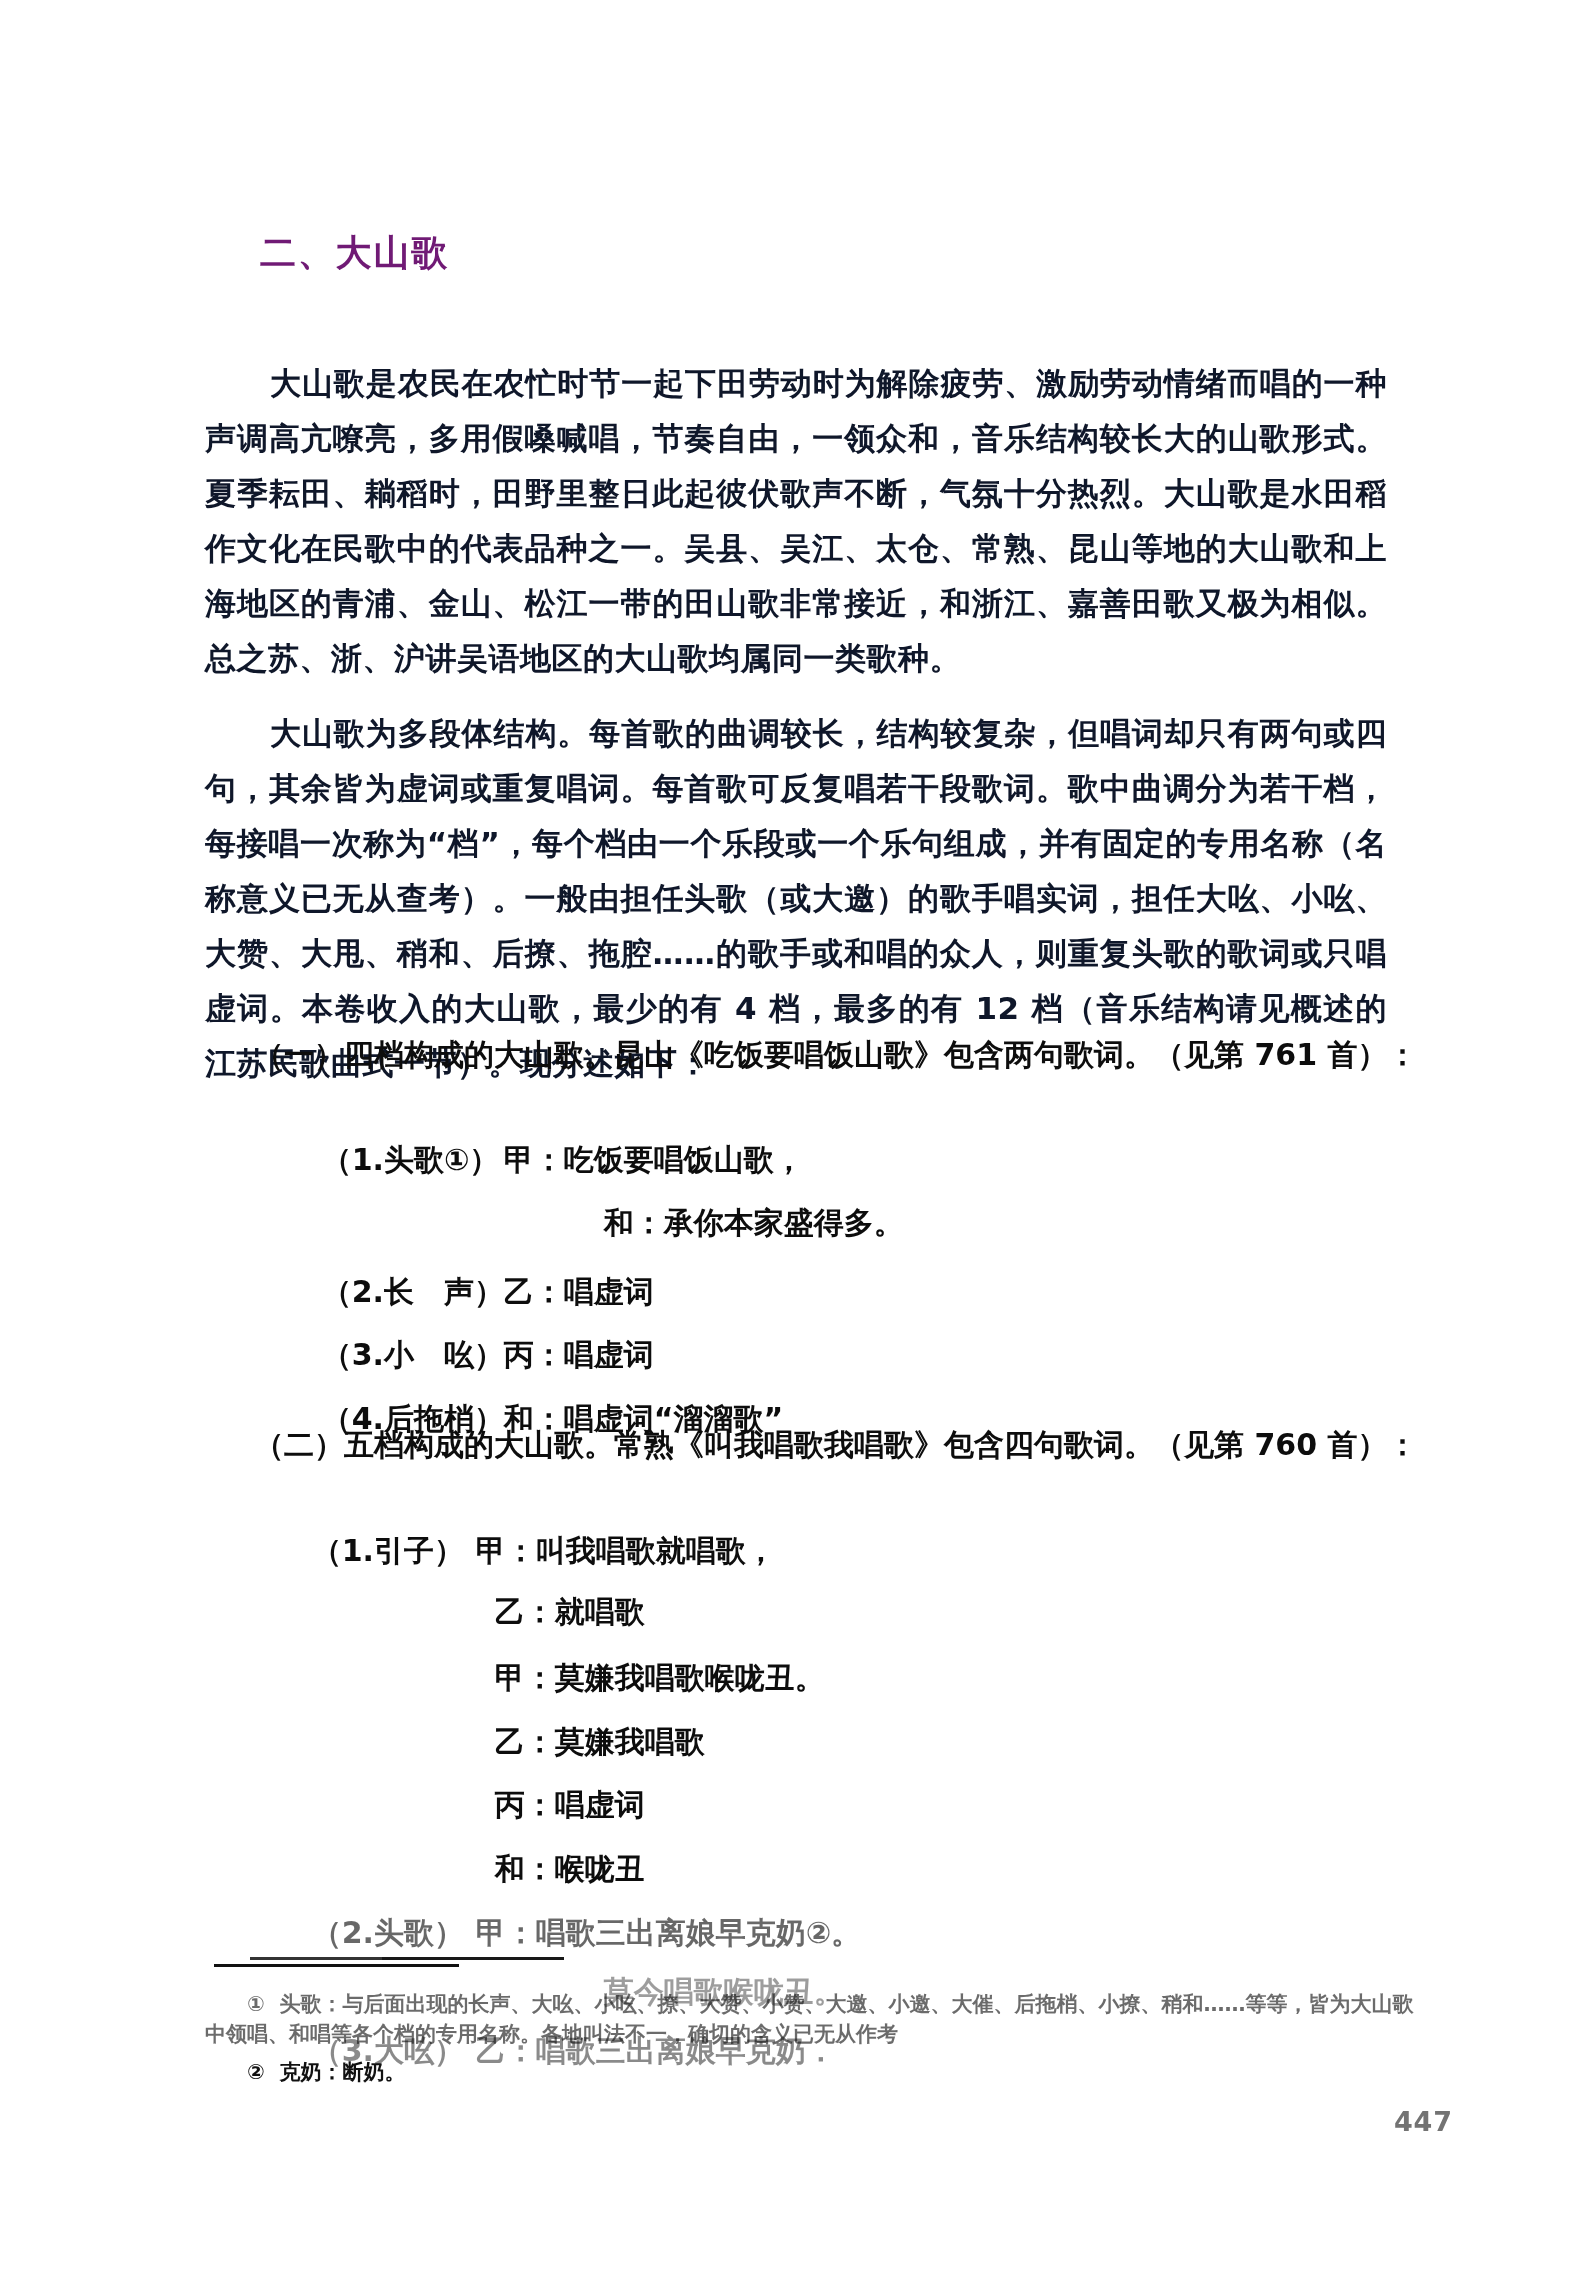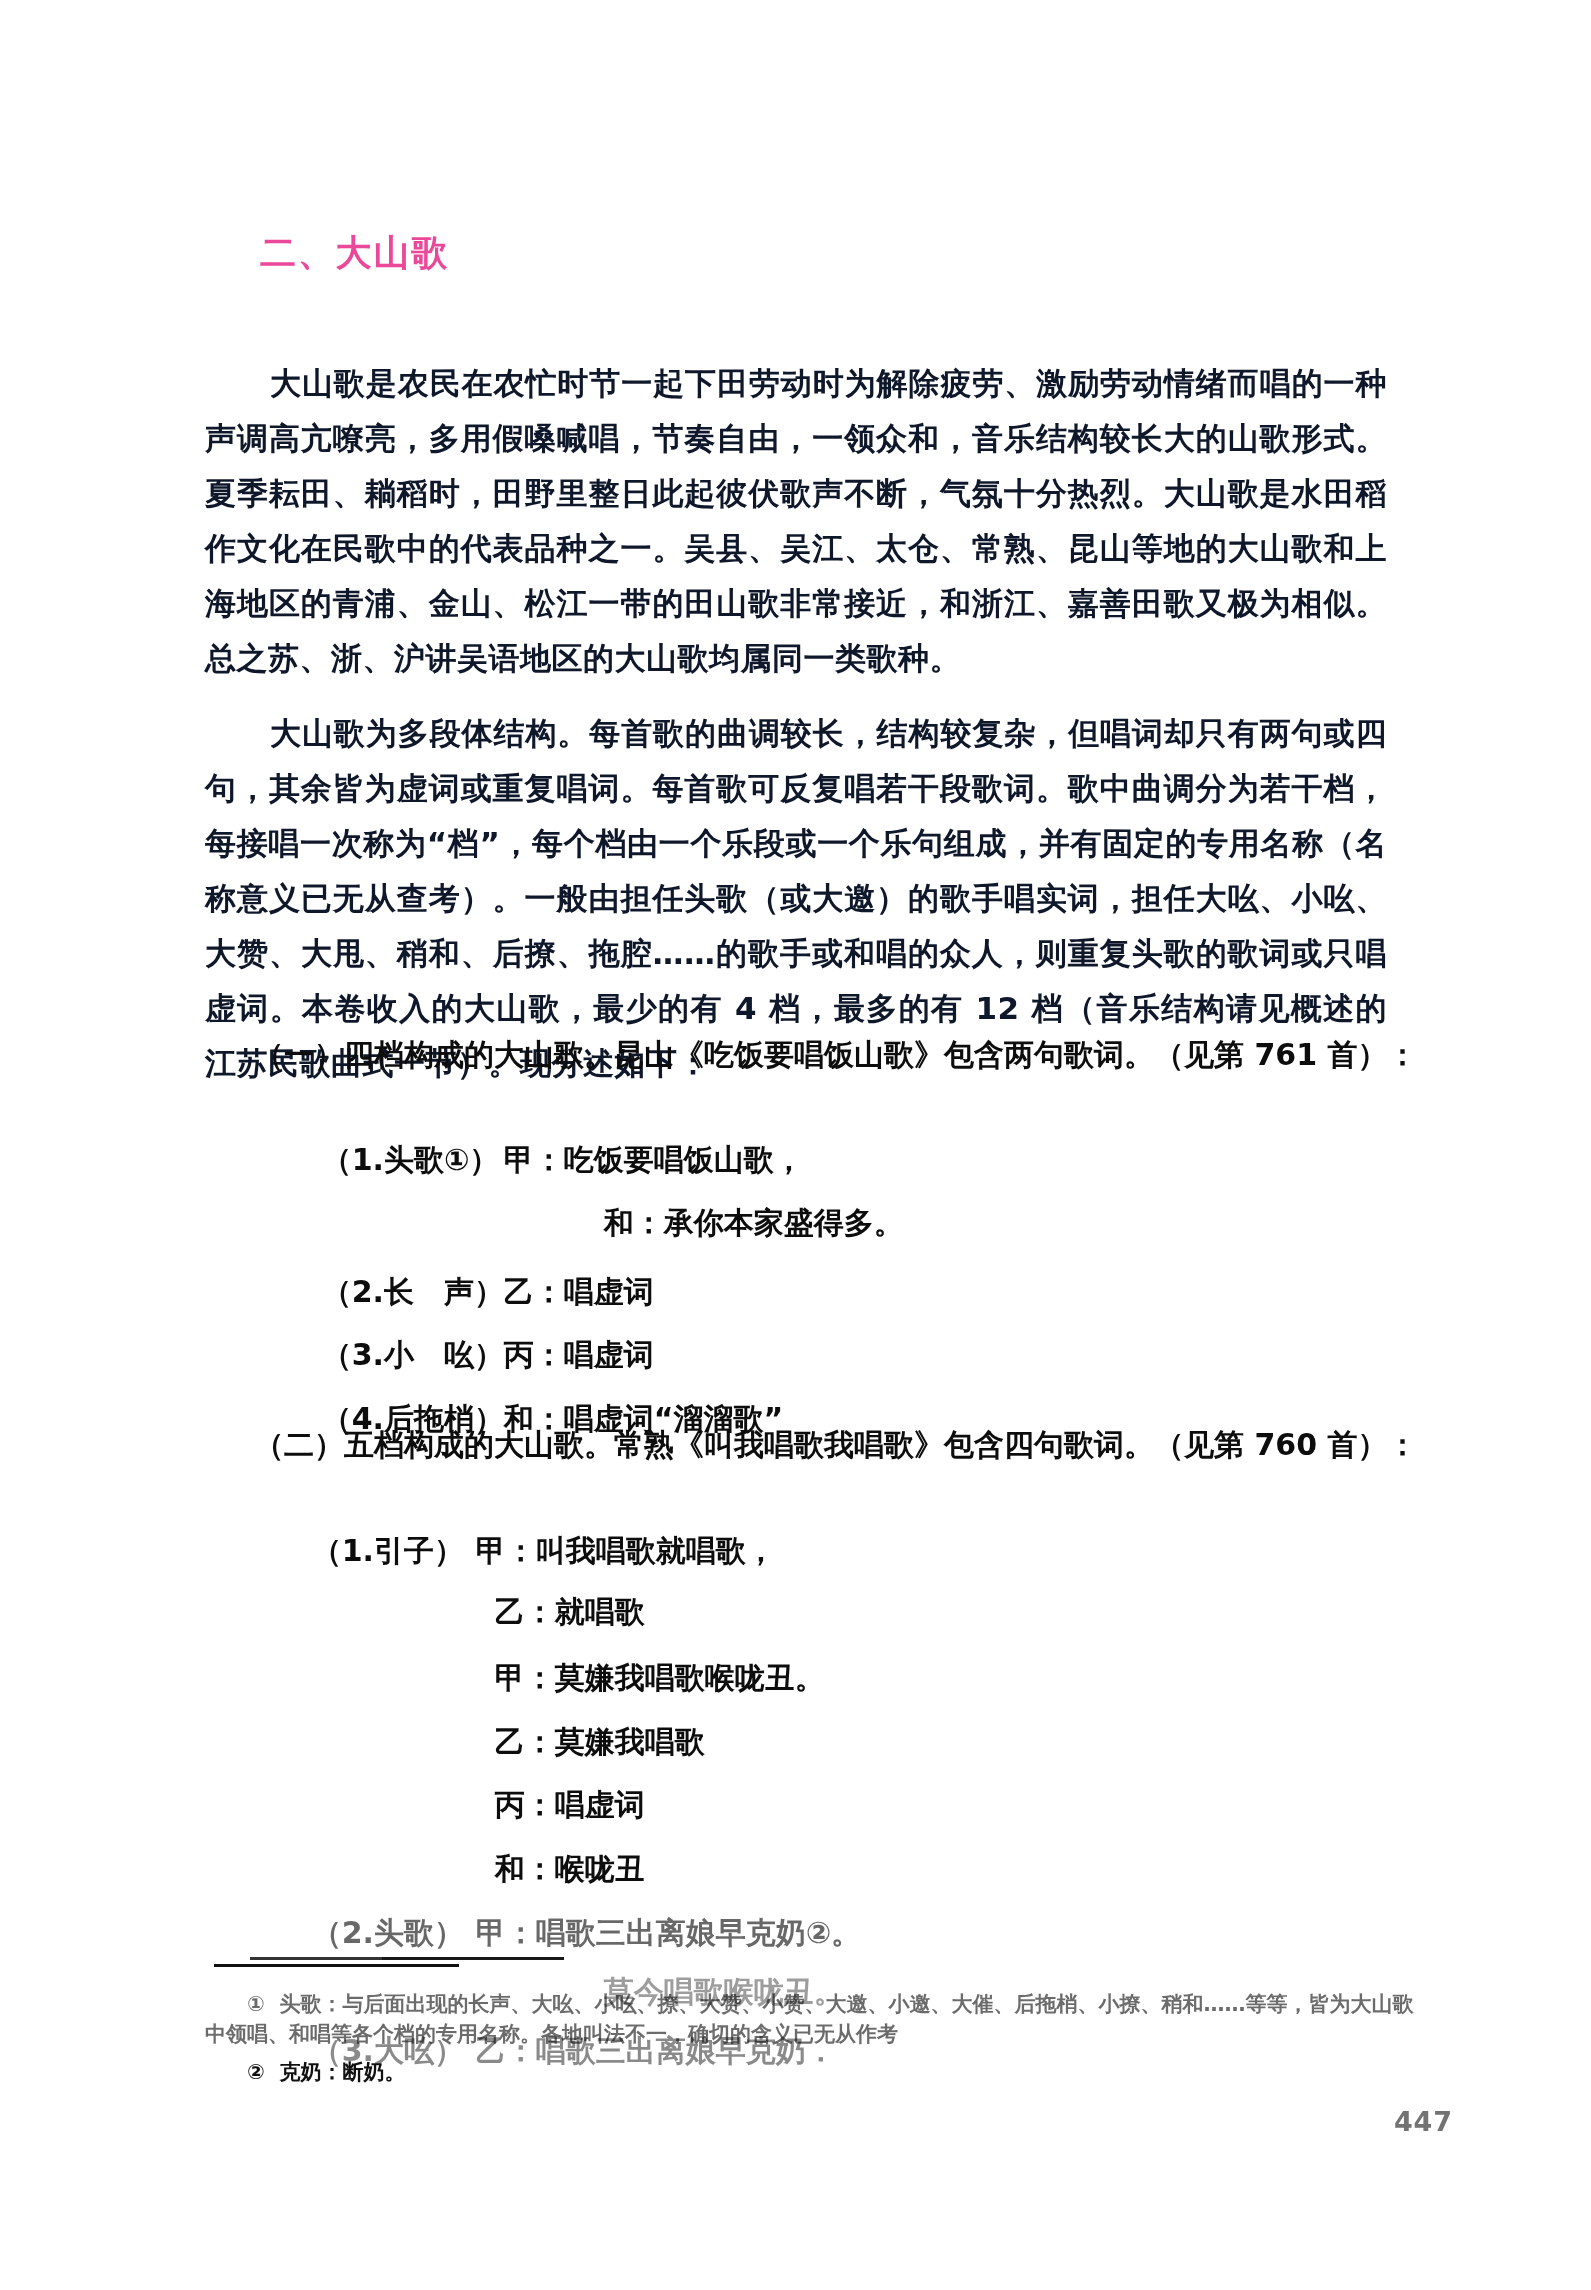--- a/index.html
+++ b/index.html
@@ -29,21 +29,21 @@
   .section-heading {
     font-size: 36px;
     font-weight: bold;
     letter-spacing: 1.8px;
     margin: 0;
     padding: 0;
     position: absolute;
     left: 55px;
     top: 229px;
     white-space: nowrap;
-    color: #ec4899;
+    color: #701a75;
   }
 
   
   .para {
     position: absolute;
     font-size: 31px;
     line-height: 55px;
     letter-spacing: 0.5px;
     color: #0f172a;
     width: 1182px;

